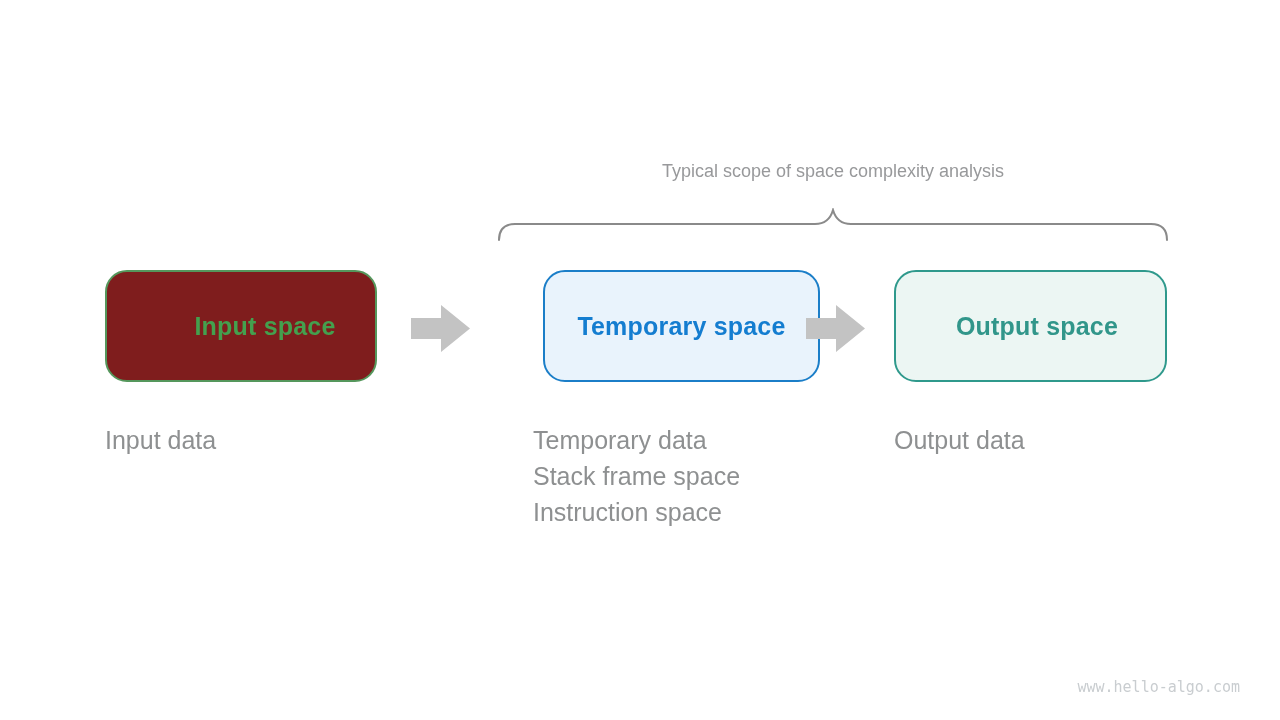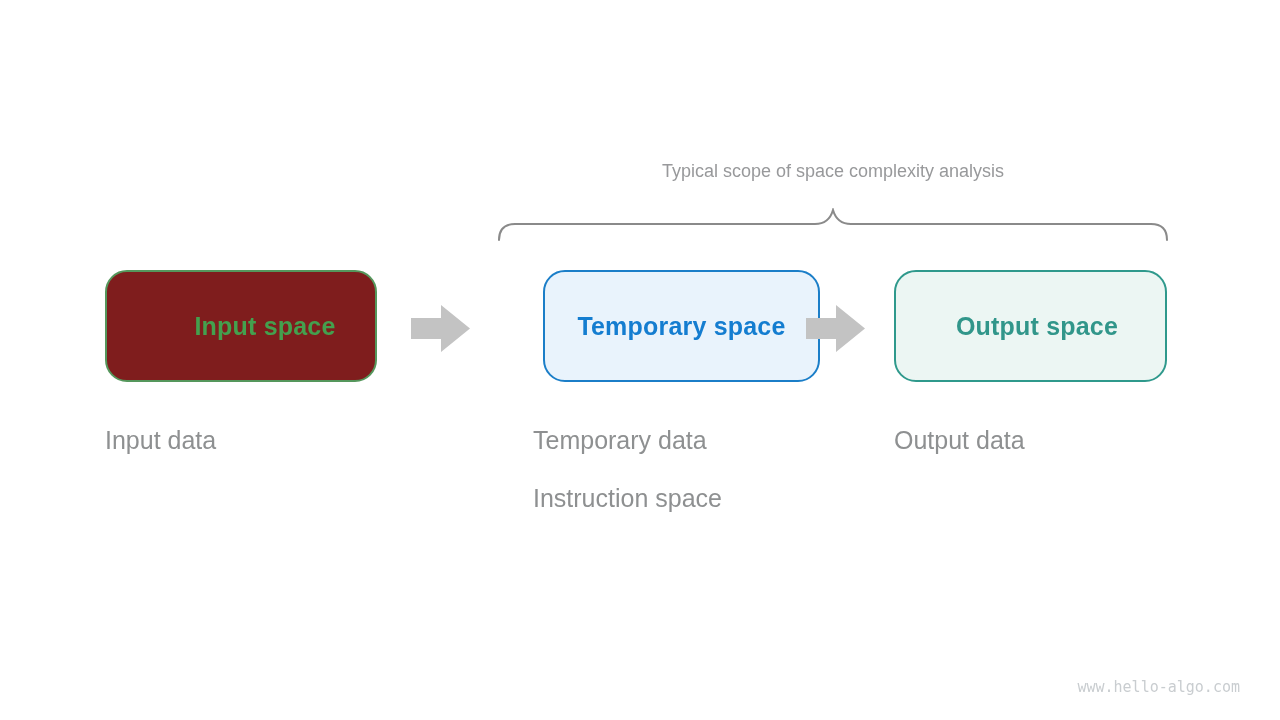--- a/index.html
+++ b/index.html
@@ -60,21 +60,21 @@
   .flow-arrow polygon { fill: var(--arrow-color, #c3c3c3); }
   .arrow-1 { left: 411px; }
   .arrow-2 { left: 806px; }
   .note {
     position: absolute;
     font-size: 25px;
     line-height: 30px;
     color: var(--note-color, #8e9091);
   }
   .note-input  { left: 105px; top: 425px; width: 272px; }
-  .note-temp   { left: 533px; top: 425px; display: flex; flex-direction: column; gap: 28px; text-align: left; }
+  .note-temp   { left: 533px; top: 425px; display: flex; flex-direction: column; gap: 6px; text-align: left; }
   .note-output { left: 894px; top: 425px; width: 273px; }
   .watermark {
     position: absolute;
     right: 40px;
     top: 678px;
     font-family: "DejaVu Sans Mono", "Liberation Mono", monospace;
     font-size: 15px;
     color: var(--watermark-color, #c9cdd0);
     text-align: center;
   }
@@ -107,20 +107,21 @@
   </svg>
 
   <svg class="flow-arrow arrow-2" width="59" height="47" viewBox="0 0 59 47" aria-hidden="true">
     <polygon points="0,13 30,13 30,0 59,23.5 30,47 30,34 0,34"></polygon>
   </svg>
 
   <div class="note note-input">Input data</div>
 
   <div class="note note-temp">
     <div>Temporary data</div>
+    <div>Stack frame space</div>
     <div>Instruction space</div>
   </div>
 
   <div class="note note-output">Output data</div>
 
   <div class="watermark">www.hello-algo.com</div>
 
 </div>
 
 </body></html>

